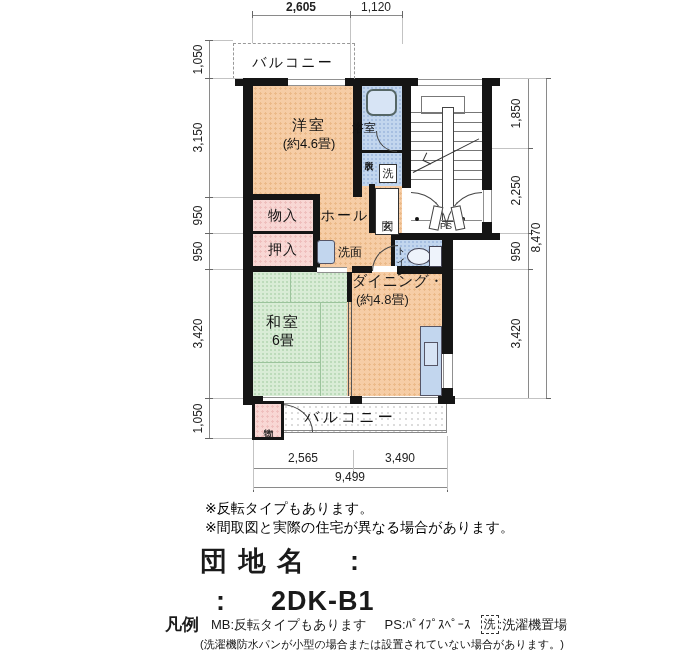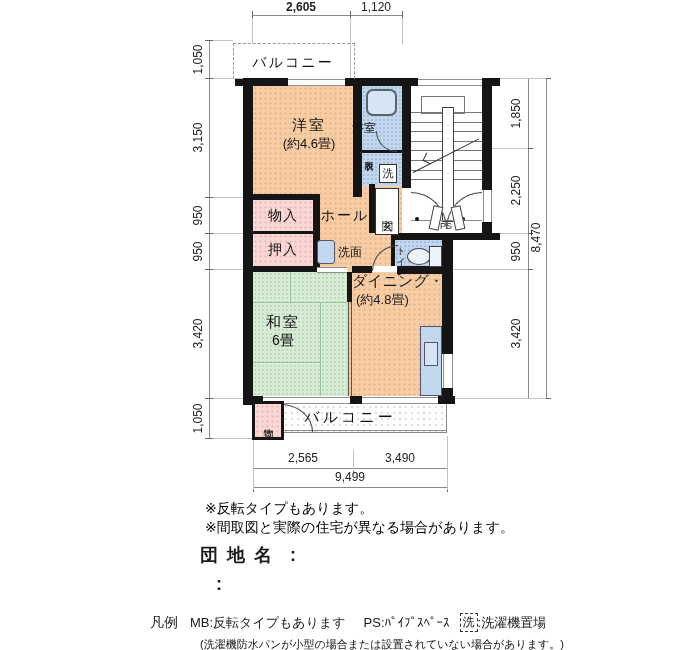--- a/index.html
+++ b/index.html
@@ -21,21 +21,21 @@
   .green{background:#d9ecd6;background-image:radial-gradient(circle,rgba(90,160,90,.22) 1px,transparent 1.3px);background-size:4px 4px;}
   .blue{background:#c2d6ee;background-image:radial-gradient(circle,rgba(70,110,180,.22) 1px,transparent 1.3px);background-size:4px 4px;}
   .dots{background-image:radial-gradient(circle,rgba(140,140,140,.3) 1px,transparent 1.3px);background-size:6px 6px;}
   .rlbl{position:absolute;text-align:center;color:#111;white-space:nowrap;}
   .vtext{writing-mode:vertical-rl;text-orientation:upright;letter-spacing:1px;}
   .win{position:absolute;background:#fff;border-top:1px solid #909090;border-bottom:1px solid #909090;}
   .winv{position:absolute;background:#fff;border-left:1px solid #909090;border-right:1px solid #909090;}
   .arc{position:absolute;border:0 solid #444;}
   .leaf{position:absolute;background:#fff;border:1px solid #444;}
   .note-line{font-size:14px;line-height:19px;color:#000;}
-  .title-row{display:flex;align-items:baseline;font-size:18px;font-weight:600;letter-spacing:2px;}
+  .title-row{display:flex;align-items:baseline;font-size:27px;font-weight:600;letter-spacing:2px;gap:28px;}
   .title-row .sep{margin:0 16px;}
   .legend-row{display:flex;align-items:center;font-size:13px;white-space:nowrap;}
   .washbox{border:1px dashed #333;padding:0 2px;margin-left:10px;font-size:12px;}
 </style>
 </head>
 <body>
 
 <div id="stage">
 
   <div class="room orange" style="left:253px;top:86px;width:100px;height:310px;"></div>
@@ -220,25 +220,26 @@
     <div class="note-line">※間取図と実際の住宅が異なる場合があります。</div>
   </div>
 
   <div class="abs" style="left:200px;top:543px;">
     <div class="title-row">
       <span>団 地 名</span>
       <span class="sep">:</span>
     </div>
     <div class="title-row" style="margin-top:7px;">
       <span class="sep">:</span>
+      <span style="letter-spacing:1px;">2DK-B1</span>
     </div>
   </div>
 
   <div class="abs legend-row" style="left:150px;top:613px;">
-    <span style="font-size:14px;font-weight:400;margin-right:12px;">凡例</span>
+    <span style="font-size:17px;font-weight:700;margin-right:12px;margin-left:15px;">凡例</span>
     <span>MB:反転タイプもあります</span>
     <span style="margin-left:18px;">PS:ﾊﾟｲﾌﾟｽﾍﾟｰｽ</span>
     <span class="washbox">洗</span>
     <span>:洗濯機置場</span>
   </div>
   <div class="abs" style="left:200px;top:637px;font-size:11px;color:#111;">(洗濯機防水パンが小型の場合または設置されていない場合があります。)</div>
 
 </div>
 
 </body></html>

